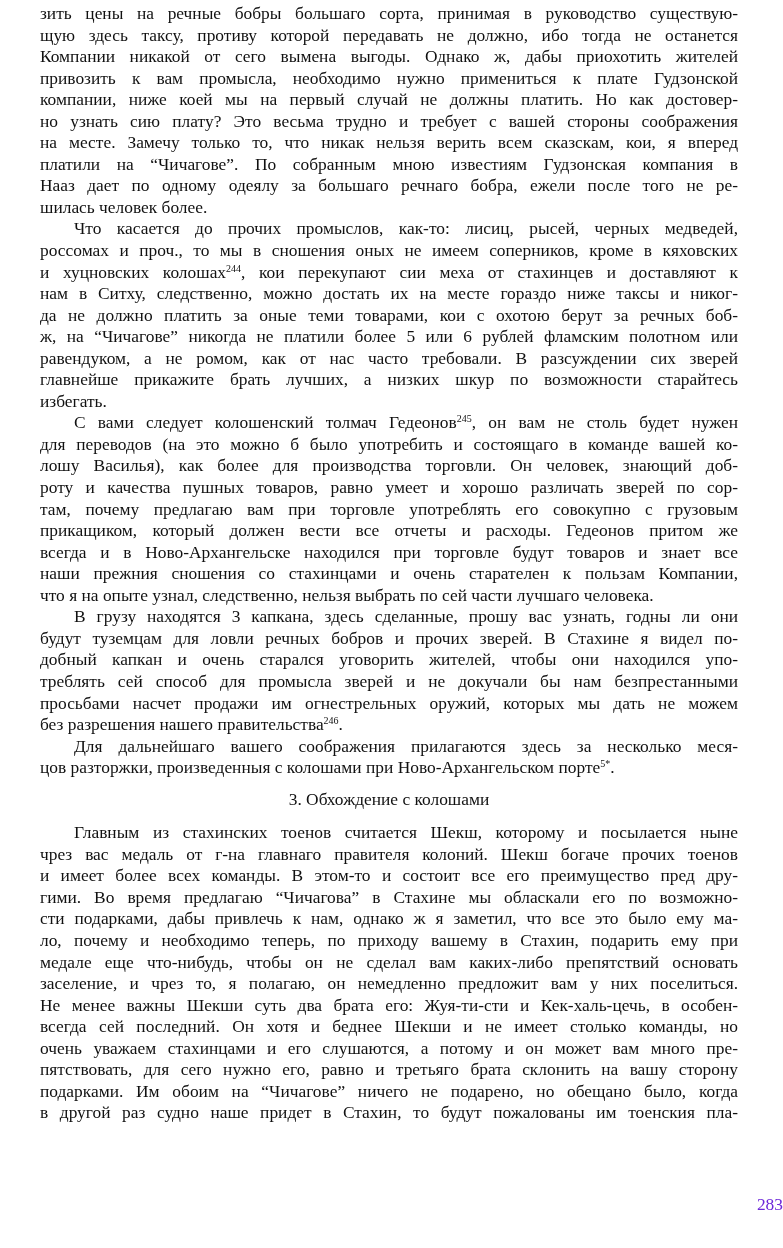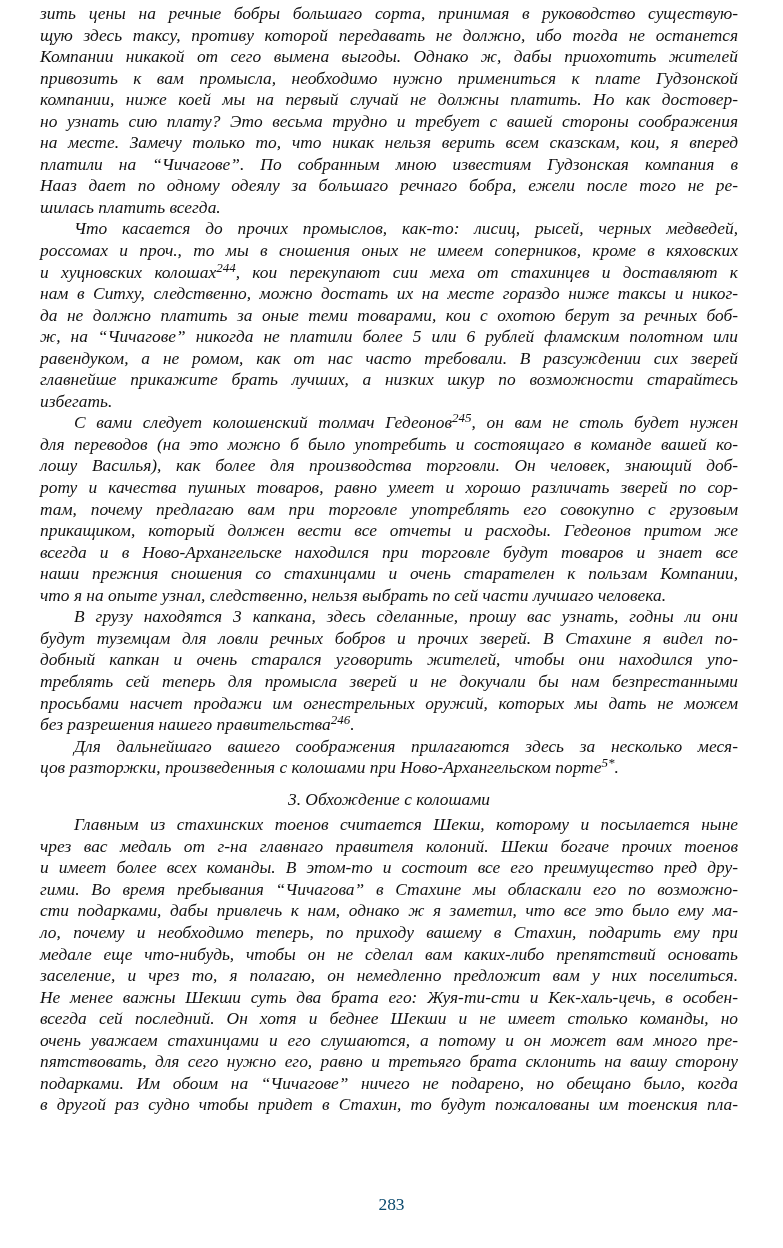--- a/index.html
+++ b/index.html
@@ -1,53 +1,53 @@
 <!DOCTYPE html>
 <html><head>
   <meta charset="utf-8">
   <style>
     html, body { margin: 0; padding: 0; background: #ffffff; }
     body { width: 783px; height: 1248px; position: relative; overflow: hidden; }
     .page {
       position: absolute; left: 40px; top: 3px; width: 698px;
       font-family: "Liberation Serif", "DejaVu Serif", serif;
-      font-size: 17.4px; line-height: 21.55px; color: #111111; font-style: italic;
+      font-size: 17.4px; line-height: 21.55px; color: #111111;
     }
     .line {
       display: block; white-space: nowrap; text-align: justify;
       text-align-last: justify; height: 21.55px; overflow: visible;
     }
     .line.last { text-align-last: left; }
     .line.indent { padding-left: 34px; }
-    sup { font-size: 13px; line-height: 0; vertical-align: 6px; }
+    sup { font-size: 10px; line-height: 0; vertical-align: 6px; }
     .heading {
       display: block; text-align: center; height: 21.55px;
-      margin-top: 10px; margin-bottom: 4px;
+      margin-top: 10px; margin-bottom: 12px;
     }
     .page-number {
-      position: absolute; left: 0; width: 783px; top: 1194px; text-align: center;
-      font-family: "Liberation Serif", "DejaVu Serif", serif; font-size: 17.4px; color: #0c4a6e;
+      position: absolute; left: 0; width: 783px; top: 1194px; text-align: right;
+      font-family: "Liberation Serif", "DejaVu Serif", serif; font-size: 17.4px; color: #6d28d9;
     }
   </style>
 </head>
 <body>
 
 <div class="page">
   <div id="body-text">
       <div>
         <span class="line">зить цены на речные бобры большаго сорта, принимая в руководство существую-</span>
         <span class="line">щую здесь таксу, противу которой передавать не должно, ибо тогда не останется</span>
         <span class="line">Компании никакой от сего вымена выгоды. Однако ж, дабы приохотить жителей</span>
         <span class="line">привозить к вам промысла, необходимо нужно примениться к плате Гудзонской</span>
         <span class="line">компании, ниже коей мы на первый случай не должны платить. Но как достовер-</span>
         <span class="line">но узнать сию плату? Это весьма трудно и требует с вашей стороны соображения</span>
         <span class="line">на месте. Замечу только то, что никак нельзя верить всем сказскам, кои, я вперед</span>
         <span class="line">платили на “Чичагове”. По собранным мною известиям Гудзонская компания в</span>
         <span class="line">Нааз дает по одному одеялу за большаго речнаго бобра, ежели после того не ре-</span>
-        <span class="line last">шилась платить всегда.</span>
+        <span class="line last">шилась человек более.</span>
       </div>
       <div>
         <span class="line indent">Что касается до прочих промыслов, как-то: лисиц, рысей, черных медведей,</span>
         <span class="line">россомах и проч., то мы в сношения оных не имеем соперников, кроме в кяховских</span>
         <span class="line">и хуцновских колошах<sup>244</sup>, кои перекупают сии меха от стахинцев и доставляют к</span>
         <span class="line">нам в Ситху, следственно, можно достать их на месте гораздо ниже таксы и никог-</span>
         <span class="line">да не должно платить за оные теми товарами, кои с охотою берут за речных боб-</span>
         <span class="line">ж, на “Чичагове” никогда не платили более 5 или 6 рублей фламским полотном или</span>
         <span class="line">равендуком, а не ромом, как от нас часто требовали. В разсуждении сих зверей</span>
         <span class="line">главнейше прикажите брать лучших, а низких шкур по возможности старайтесь</span>
@@ -61,42 +61,42 @@
         <span class="line">там, почему предлагаю вам при торговле употреблять его совокупно с грузовым</span>
         <span class="line">прикащиком, который должен вести все отчеты и расходы. Гедеонов притом же</span>
         <span class="line">всегда и в Ново-Архангельске находился при торговле будут товаров и знает все</span>
         <span class="line">наши прежния сношения со стахинцами и очень старателен к пользам Компании,</span>
         <span class="line last">что я на опыте узнал, следственно, нельзя выбрать по сей части лучшаго человека.</span>
       </div>
       <div>
         <span class="line indent">В грузу находятся 3 капкана, здесь сделанные, прошу вас узнать, годны ли они</span>
         <span class="line">будут туземцам для ловли речных бобров и прочих зверей. В Стахине я видел по-</span>
         <span class="line">добный капкан и очень старался уговорить жителей, чтобы они находился упо-</span>
-        <span class="line">треблять сей теперь для промысла зверей и не докучали бы нам безпрестанными</span>
+        <span class="line">треблять сей способ для промысла зверей и не докучали бы нам безпрестанными</span>
         <span class="line">просьбами насчет продажи им огнестрельных оружий, которых мы дать не можем</span>
         <span class="line last">без разрешения нашего правительства<sup>246</sup>.</span>
       </div>
       <div>
         <span class="line indent">Для дальнейшаго вашего соображения прилагаются здесь за несколько меся-</span>
         <span class="line last">цов разторжки, произведенныя с колошами при Ново-Архангельском порте<sup>5*</sup>.</span>
       </div>
     </div>
   <div class="heading">3. Обхождение с колошами</div>
   <div id="section-text">
       <div>
         <span class="line indent">Главным из стахинских тоенов считается Шекш, которому и посылается ныне</span>
         <span class="line">чрез вас медаль от г-на главнаго правителя колоний. Шекш богаче прочих тоенов</span>
         <span class="line">и имеет более всех команды. В этом-то и состоит все его преимущество пред дру-</span>
-        <span class="line">гими. Во время пребывания “Чичагова” в Стахине мы обласкали его по возможно-</span>
+        <span class="line">гими. Во время предлагаю “Чичагова” в Стахине мы обласкали его по возможно-</span>
         <span class="line">сти подарками, дабы привлечь к нам, однако ж я заметил, что все это было ему ма-</span>
         <span class="line">ло, почему и необходимо теперь, по приходу вашему в Стахин, подарить ему при</span>
         <span class="line">медале еще что-нибудь, чтобы он не сделал вам каких-либо препятствий основать</span>
         <span class="line">заселение, и чрез то, я полагаю, он немедленно предложит вам у них поселиться.</span>
         <span class="line">Не менее важны Шекши суть два брата его: Жуя-ти-сти и Кек-халь-цечь, в особен-</span>
         <span class="line">всегда сей последний. Он хотя и беднее Шекши и не имеет столько команды, но</span>
         <span class="line">очень уважаем стахинцами и его слушаются, а потому и он может вам много пре-</span>
         <span class="line">пятствовать, для сего нужно его, равно и третьяго брата склонить на вашу сторону</span>
         <span class="line">подарками. Им обоим на “Чичагове” ничего не подарено, но обещано было, когда</span>
-        <span class="line">в другой раз судно чтобы придет в Стахин, то будут пожалованы им тоенския пла-</span>
+        <span class="line">в другой раз судно наше придет в Стахин, то будут пожалованы им тоенския пла-</span>
       </div>
     </div>
 </div>
 <div class="page-number">283</div>
 
 </body></html>

